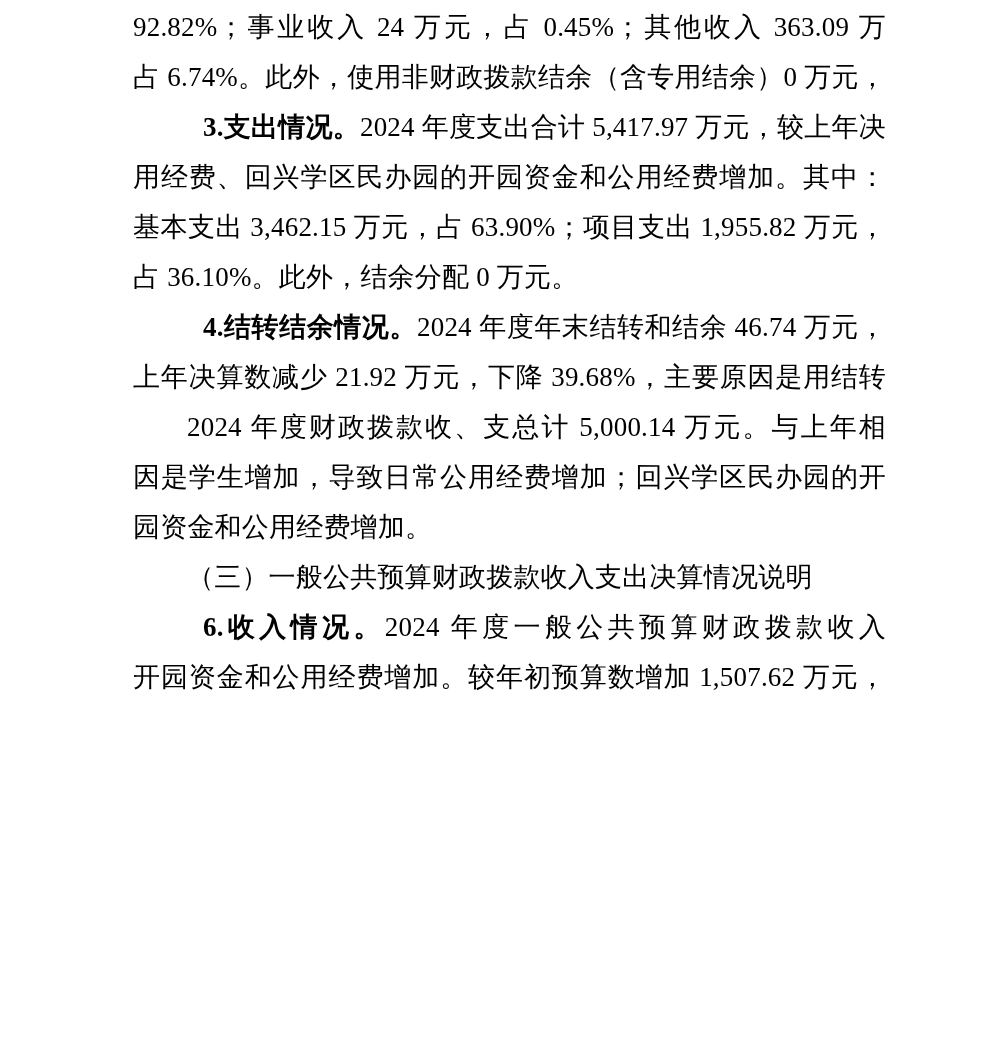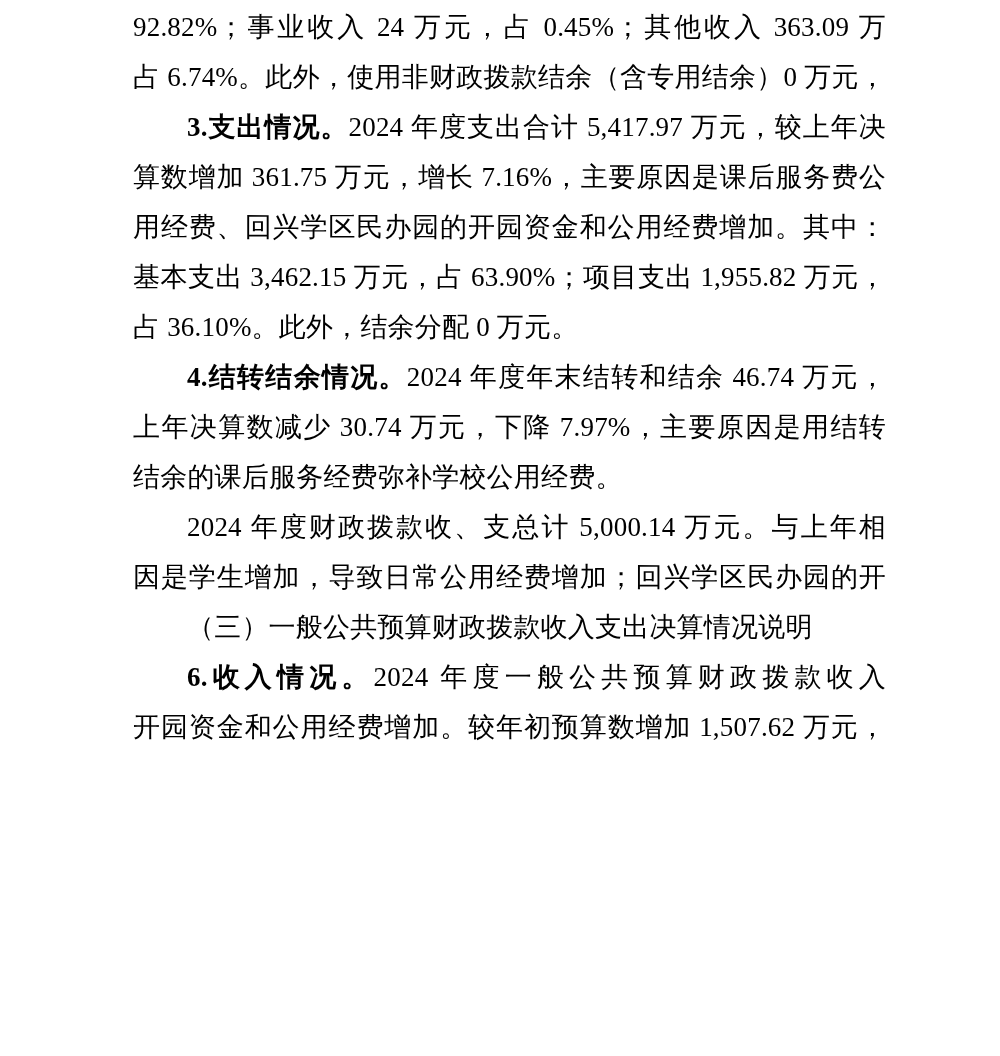--- a/index.html
+++ b/index.html
@@ -30,50 +30,50 @@
     letter-spacing: 0.2px;
   }
   .line.j {
     text-align-last: justify; 
   }
   .line.indent {
     text-indent: 54px;        
   }
   .lead {
     font-weight: 700;
+    margin-left: 16px;
   }
 </style>
 </head>
 <body>
 
 <div class="page">
 
   <div class="para">
     <div class="line j">92.82%；事业收入 24 万元，占 0.45%；其他收入 363.09 万元，</div>
     <div class="line j">占 6.74%。此外，使用非财政拨款结余（含专用结余）0 万元，</div>
   </div>
 
   <div class="para">
     <div class="line j indent"><b class="lead">3.支出情况。</b><span>2024 年度支出合计 5,417.97 万元，较上年决</span></div>
-    <div class="line j">算数增加 361.75 万元，增长 7.16%，主要原因是课后服务费公</div>
     <div class="line j">用经费、回兴学区民办园的开园资金和公用经费增加。其中：</div>
     <div class="line j">基本支出 3,462.15 万元，占 63.90%；项目支出 1,955.82 万元，</div>
     <div class="line">占 36.10%。此外，结余分配 0 万元。</div>
   </div>
 
   <div class="para">
     <div class="line j indent"><b class="lead">4.结转结余情况。</b><span>2024 年度年末结转和结余 46.74 万元，较</span></div>
-    <div class="line j">上年决算数减少 30.74 万元，下降 7.97%，主要原因是用结转</div>
-    <div class="line">结余的课后服务经费弥补学校公用经费。</div>
+    <div class="line j">上年决算数减少 21.92 万元，下降 39.68%，主要原因是用结转</div>
   </div>
 
 
   <div class="para">
     <div class="line j indent">2024 年度财政拨款收、支总计 5,000.14 万元。与上年相比，</div>
     <div class="line j">因是学生增加，导致日常公用经费增加；回兴学区民办园的开</div>
+    <div class="line">园资金和公用经费增加。</div>
   </div>
 
   <div class="para">
     <div class="line indent">（三）一般公共预算财政拨款收入支出决算情况说明</div>
   </div>
 
   <div class="para">
     <div class="line j indent"><b class="lead">6.收入情况。</b><span>2024 年度一般公共预算财政拨款收入 4,891.75</span></div>
     <div class="line j">开园资金和公用经费增加。较年初预算数增加 1,507.62 万元，</div>
   </div>

